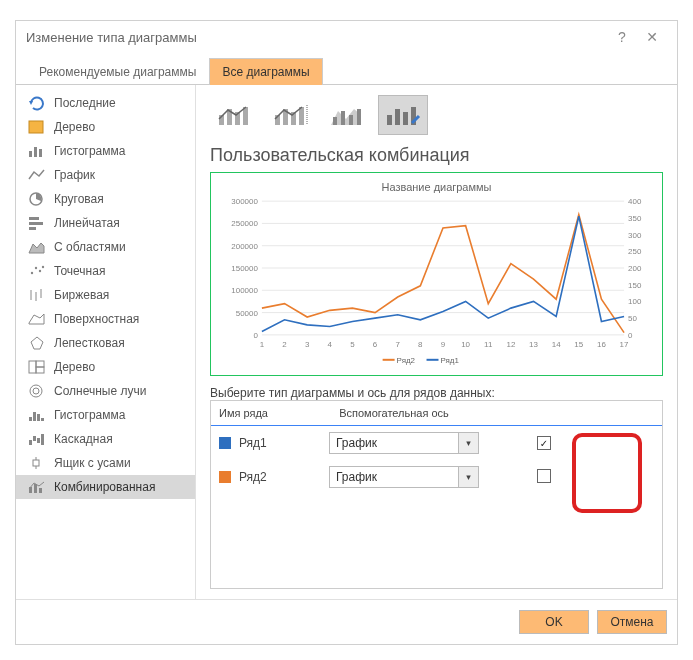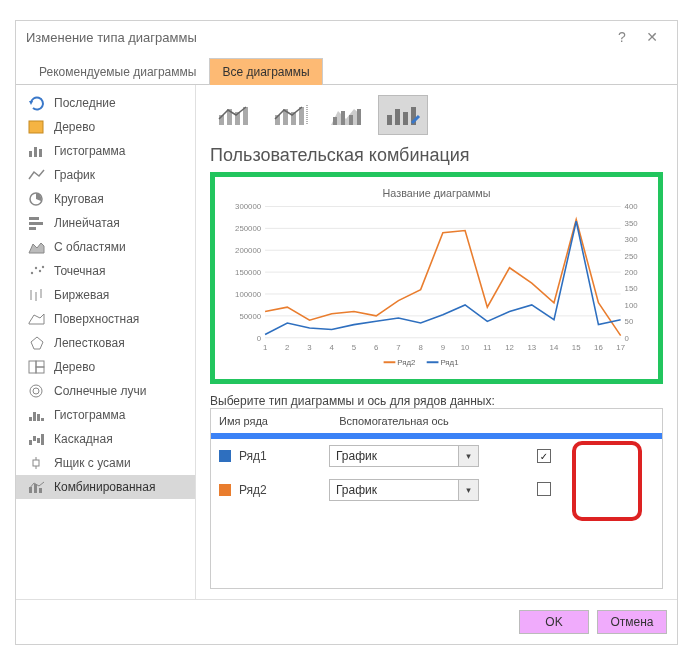--- a/index.html
+++ b/index.html
@@ -107,41 +107,41 @@
   .thumb svg { width: 38px; height: 28px; }
 
   h2.combo-title {
     font-weight: normal;
     font-size: 18px;
     color: #555;
     margin-bottom: 6px;
   }
 
   .preview {
-    border: 5px solid #22c55e;
+    border: 1px solid #22c55e;
     padding: 6px;
     margin-bottom: 10px;
   }
   .preview svg { width: 100%; height: 190px; display: block; }
 
   .series-section-label {
     font-size: 12px;
     color: #444;
   }
   .series-table {
     border: 1px solid #ccc;
     flex: 1;
     display: flex;
     flex-direction: column;
     position: relative;
     padding-bottom: 4px;
   }
   .series-header {
     display: flex;
-    border-bottom: 6px solid #3b82f6;
+    border-bottom: 1px solid #3b82f6;
     padding: 6px 8px;
     font-size: 11px;
     color: #444;
   }
   .col-name { width: 110px; }
   .col-type { flex: 1; }
   .col-aux  { width: 130px; text-align: center; }
   .series-row {
     display: flex;
     align-items: center;
@@ -208,21 +208,21 @@
     display: flex;
     justify-content: flex-end;
     gap: 8px;
     padding: 10px;
     border-top: 1px solid #e0e0e0;
   }
   .footer button {
     min-width: 70px;
     padding: 4px 12px;
     border: 1px solid #bbb;
-    background: #f0abfc;
+    background: #fdba74;
     cursor: pointer;
     font-size: 12px;
     color: #333;
   }
 </style>
 </head>
 <body>
 
 <div class="dialog">
   <div class="titlebar">

